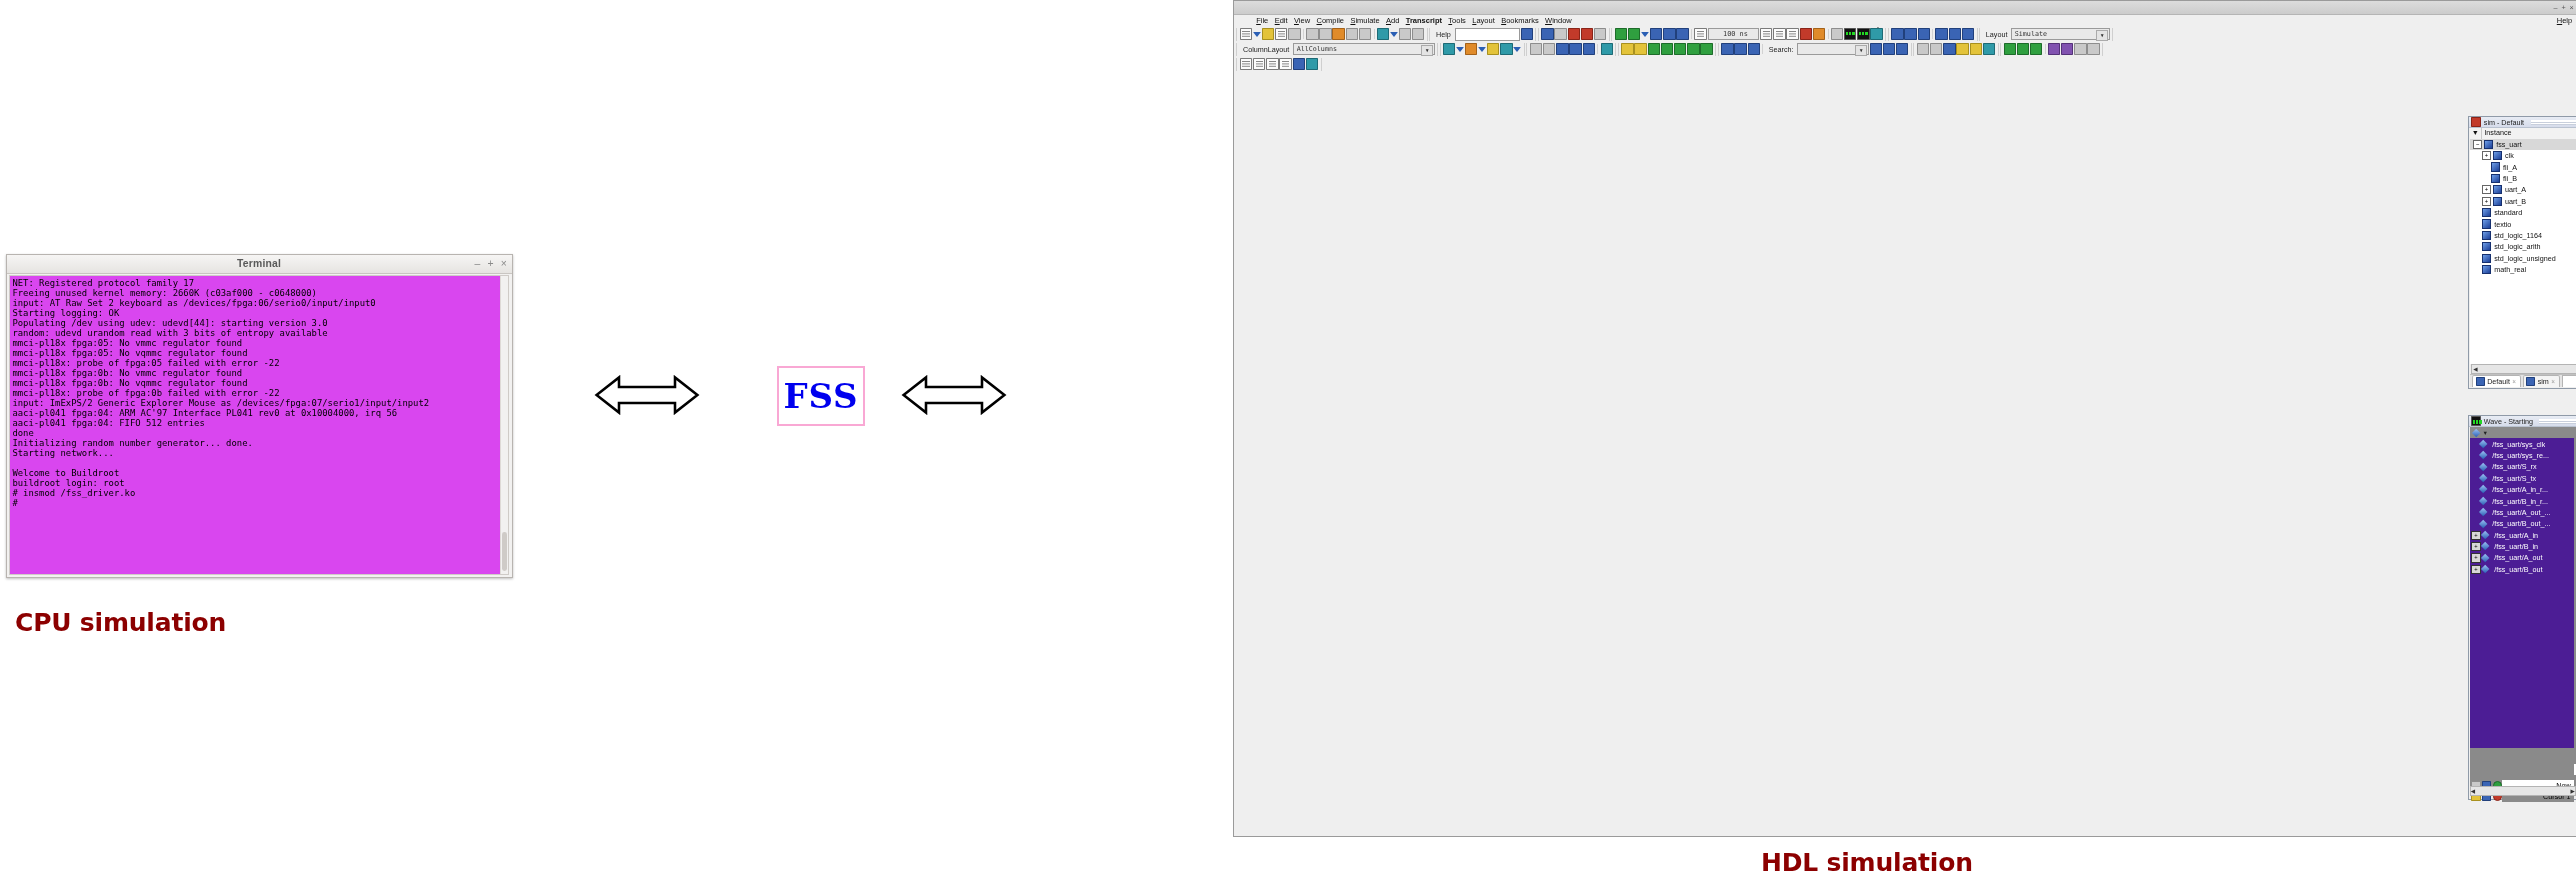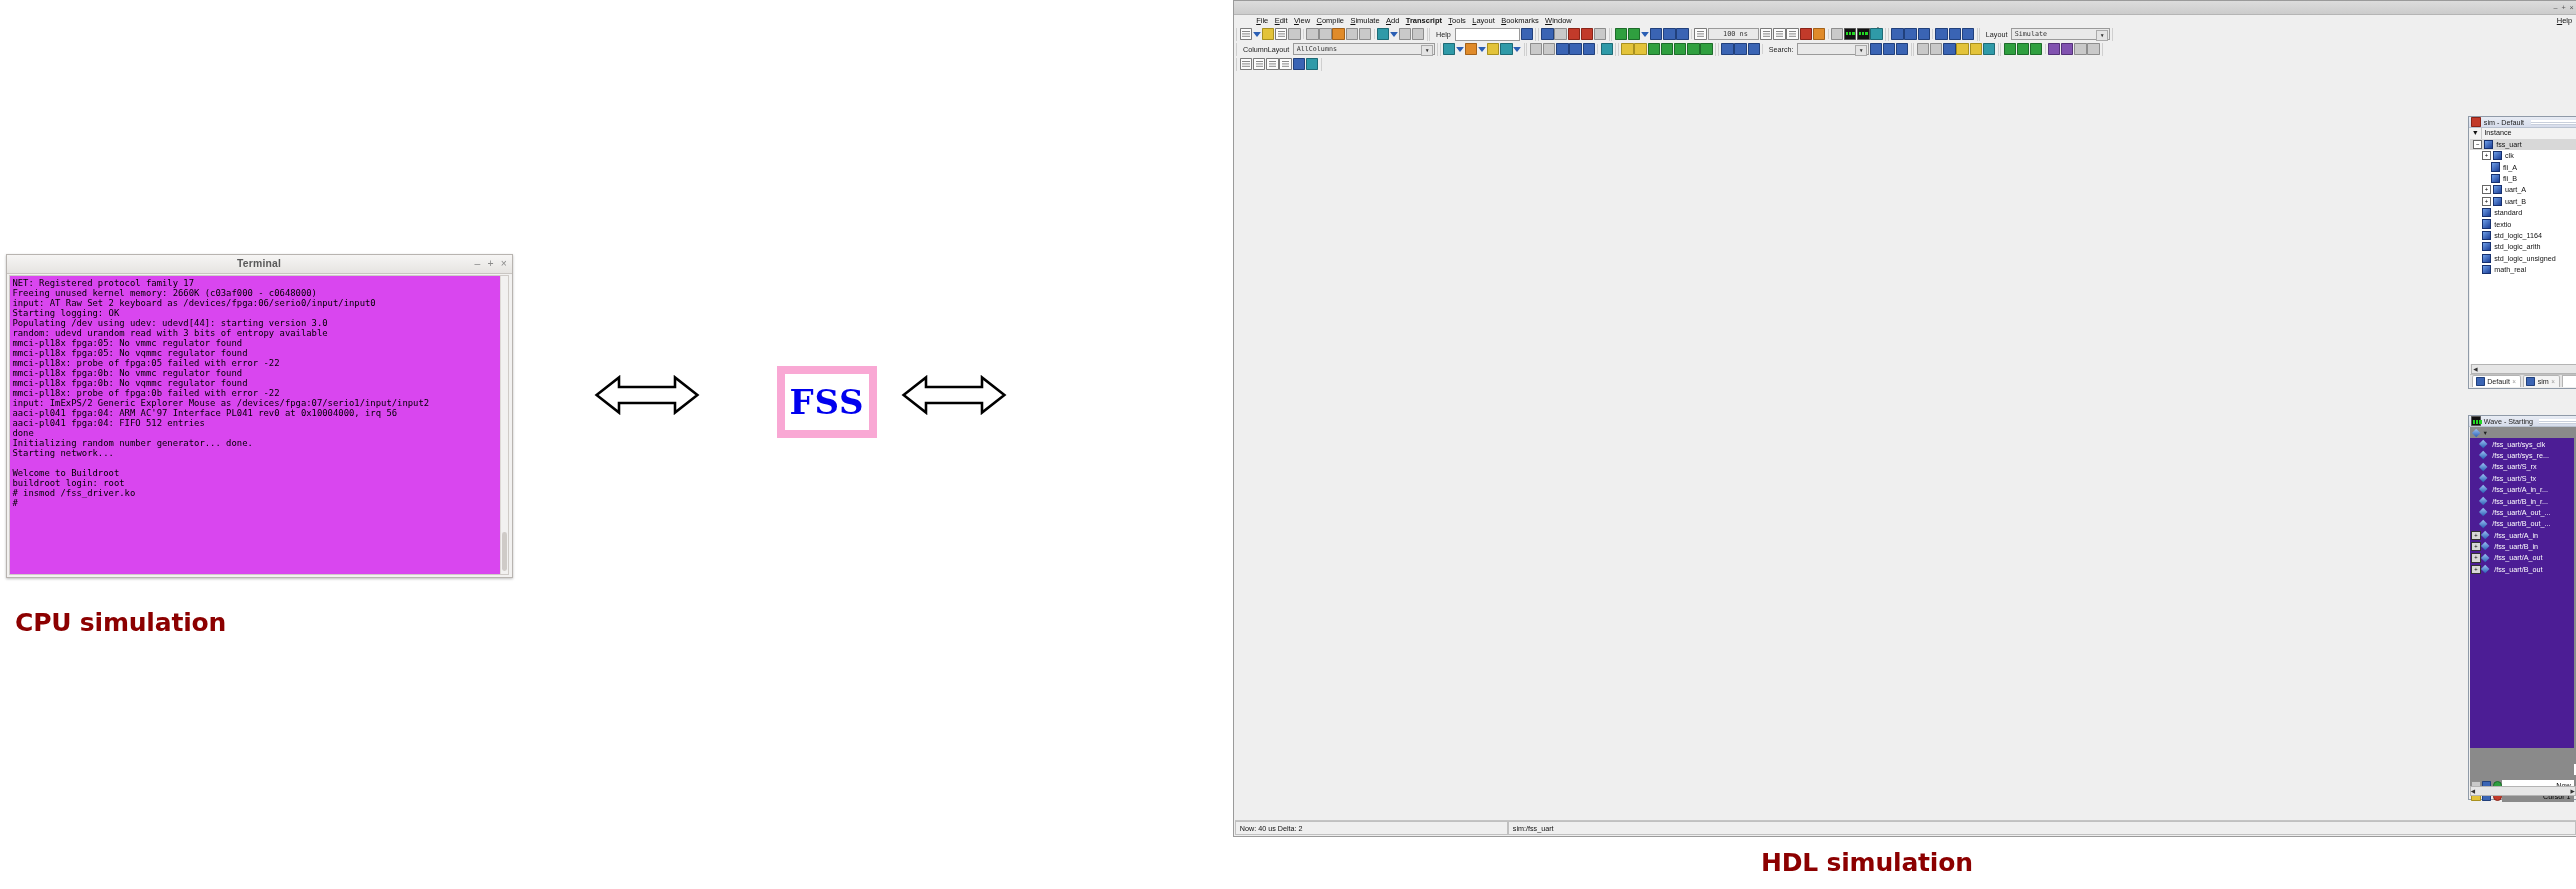--- a/index.html
+++ b/index.html
@@ -18,21 +18,21 @@
   #terminal-text{font-family:"DejaVu Sans Mono","Liberation Mono",monospace;font-size:8.9px;line-height:10px;
     color:#000;white-space:pre;padding:1.6px 0 0 2.4px;}
   #terminal-scrollbar{position:absolute;right:0;top:0;bottom:0;width:7.2px;background:#f2f1f0;border-left:0.8px solid #dedad6;}
   #terminal-scrollthumb{position:absolute;right:0.8px;top:86%;height:13%;width:5.6px;background:#cfcbc7;border-radius:2.4px;}
 
   .caption{font-family:"DejaVu Sans",sans-serif;font-weight:bold;color:#8c0000;letter-spacing:-0.2px;}
   #cpu-caption{left:15px;top:608px;font-size:25px;}
   #hdl-caption{left:1761px;top:848px;font-size:25px;}
 
   
-  #fss-logo-box{left:777px;top:366px;width:84px;height:56px;border:8px solid #f9a8d4;}
+  #fss-logo-box{left:777px;top:366px;width:84px;height:56px;border:2px solid #f9a8d4;}
   #fss-logo-text{position:absolute;left:0;top:0;width:100%;height:100%;display:flex;align-items:center;justify-content:center;
     font-family:"DejaVu Serif",serif;font-weight:bold;font-size:34px;color:#0000ee;letter-spacing:0.8px;}
   .arrow-svg{position:absolute;}
   #arrow-left{left:571px;top:375px;}
   #arrow-right{left:878px;top:375px;}
 
   
   #questa-window{left:1233px;top:0px;width:1343px;height:835px;background:#efefef;border:0.8px solid #9a9a9a;}
   #questa-titlebar{height:12.8px;background:linear-gradient(#dcdcdc,#cccccc);border-bottom:0.8px solid #b5b5b5;
     display:flex;align-items:center;justify-content:center;position:relative;}
@@ -630,20 +630,16 @@
     </div>
     <div id="wave-hscroll">
       <div class="mini-scroll" style="width:104px">
         <span>◀</span>
           <span>▶</span>
       </div>
 
     </div>
   </div>
 
-  <div id="statusbar">
-    <div class="sb-cell" style="width:263px">Now: 40 us   Delta: 2</div>
-    <div class="sb-cell" style="flex:1">sim:/fss_uart</div>
-  </div>
 
 </div>
 <div class="abs caption" id="hdl-caption">HDL simulation</div>
 
 
 </body></html>

